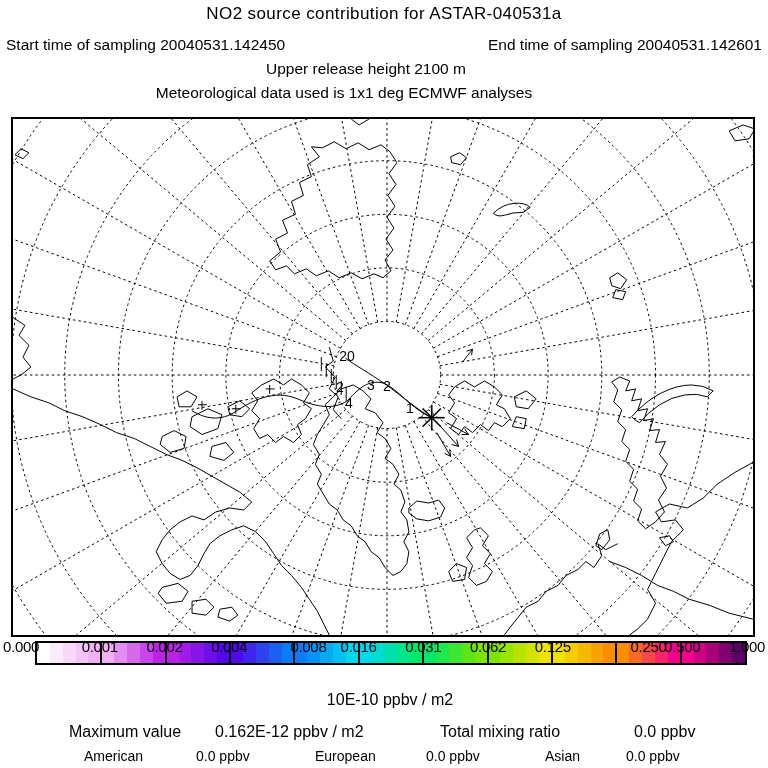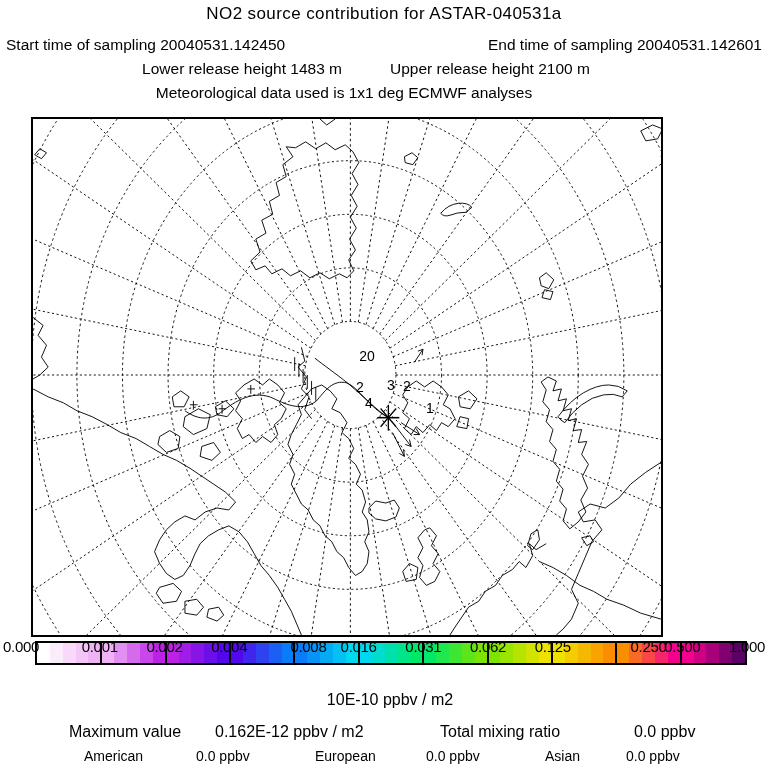--- a/index.html
+++ b/index.html
@@ -9,22 +9,22 @@
     font-family:"Liberation Sans","DejaVu Sans",sans-serif;
     -webkit-font-smoothing:none;
   }
   .hline{position:absolute;left:0;width:768px;text-align:center;white-space:nowrap;}
   #title-line{top:4px;font-size:17px;font-weight:normal;letter-spacing:.4px;}
   #subtitle-times{top:36px;font-size:15.5px;display:flex;justify-content:space-between;padding:0 6px;box-sizing:border-box;}
   #subtitle-heights{top:60px;font-size:15.5px;display:flex;justify-content:center;gap:48px;transform:translateX(-18px);}
   #subtitle-met{top:84px;font-size:15.5px;transform:translateX(-40px);}
 
   #map-frame{
-    position:absolute;left:11px;top:117px;width:632px;height:520px;
-    border:2px solid #000;box-sizing:border-box;background:#fff;margin-left:20px;
+    position:absolute;left:11px;top:117px;width:744px;height:520px;
+    border:2px solid #000;box-sizing:border-box;background:#fff;
   }
   #map-svg{position:absolute;left:0;top:0;width:100%;height:100%;}
   .map-label{
     position:absolute;font-size:14px;line-height:14px;color:#000;
     transform:translate(-50%,-50%);white-space:nowrap;
   }
 
   #colorbar{
     position:absolute;left:35px;top:641px;width:708px;height:20px;
     border:2px solid #000;
@@ -43,21 +43,20 @@
 </style>
 </head>
 <body>
 
 <div class="hline" id="title-line">NO2 source contribution for ASTAR-040531a</div>
 <div class="hline" id="subtitle-times">
   <span>Start time of sampling 20040531.142450</span>
   <span>End time of sampling 20040531.142601</span>
 </div>
 <div class="hline" id="subtitle-heights">
-  <span>Lower release height 1483 m</span>
   <span>Upper release height 2100 m</span>
 </div>
 <div class="hline" id="subtitle-met">Meteorological data used is 1x1 deg ECMWF analyses</div>
 
 <div id="map-frame">
   <svg id="map-svg" viewBox="0 0 744 520" preserveAspectRatio="none">
     <g id="graticule" fill="none" stroke="#000" stroke-width="1" stroke-dasharray="2.5,3">
         <circle cx="376" cy="258" r="54"></circle>
         <circle cx="376" cy="258" r="108"></circle>
         <circle cx="376" cy="258" r="162"></circle>

